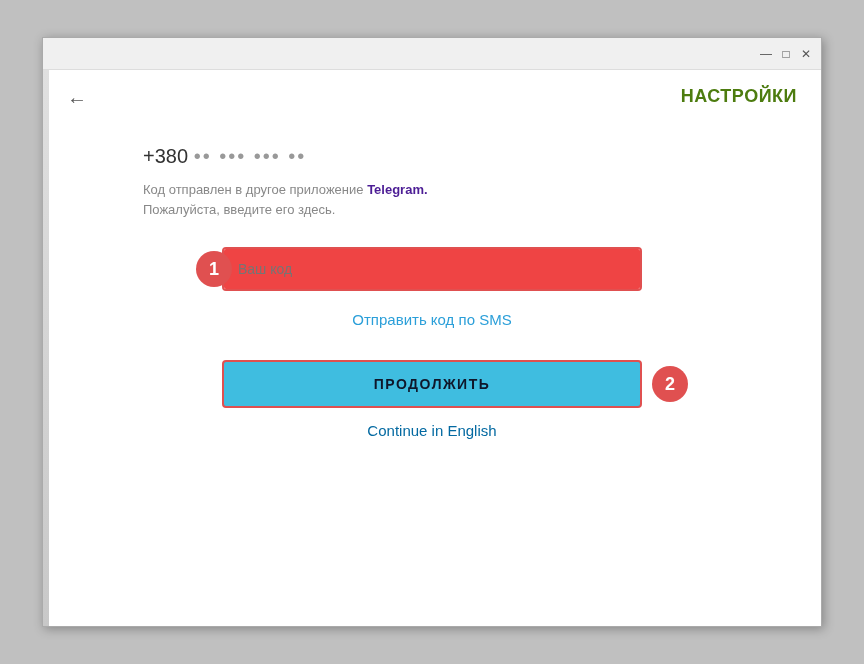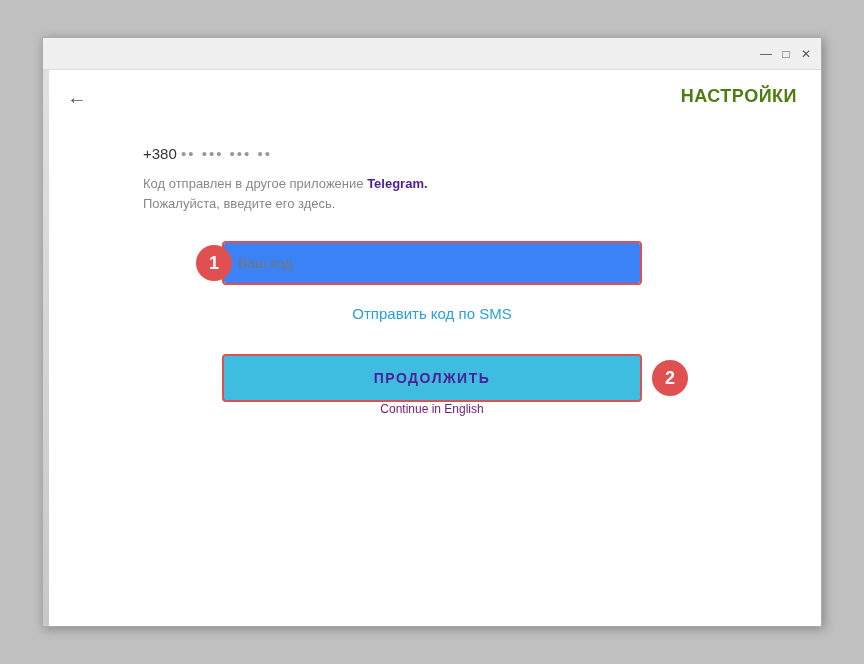--- a/index.html
+++ b/index.html
@@ -91,21 +91,21 @@
 
     .main-area {
       flex: 1;
       display: flex;
       flex-direction: column;
       align-items: center;
       padding: 30px 60px 20px 60px;
     }
 
     .phone-number {
-      font-size: 15px;
+      font-size: 20px;
       color: #333;
       margin-bottom: 12px;
       align-self: flex-start;
       margin-left: 40px;
     }
 
     .phone-number span.masked {
       color: #999;
       letter-spacing: 2px;
     }
@@ -157,21 +157,21 @@
       overflow: hidden;
     }
 
     .code-input {
       width: 100%;
       padding: 12px 14px;
       font-size: 14px;
       color: #333;
       border: none;
       outline: none;
-      background: #3b82f6;
+      background: #ef4444;
     }
 
     .sms-link {
       margin-top: 4px;
       font-size: 15px;
       color: #2b9fd9;
       cursor: pointer;
       text-decoration: none;
       align-self: center;
       margin-bottom: 32px;
@@ -191,21 +191,21 @@
       display: flex;
       align-items: center;
     }
 
     .continue-btn {
       width: 420px;
       padding: 14px;
       background: #3fbde0;
       border: 2px solid #e05050;
       border-radius: 4px;
-      color: #4c1d95;
+      color: #0f172a;
       font-size: 14px;
       font-weight: 700;
       letter-spacing: 1.5px;
       cursor: pointer;
       outline: none;
     }
 
     .badge-2 {
       width: 36px;
       height: 36px;
@@ -216,22 +216,23 @@
       font-weight: bold;
       display: flex;
       align-items: center;
       justify-content: center;
       position: absolute;
       right: -46px;
       z-index: 2;
     }
 
     .continue-english {
-      font-size: 12px;
-      color: #701a75;
+      margin-top: 14px;
+      font-size: 15px;
+      color: #0369a1;
       cursor: pointer;
       text-decoration: none;
     }
 
     
     .left-border {
       position: absolute;
       left: 0;
       top: 0;
       bottom: 0;

